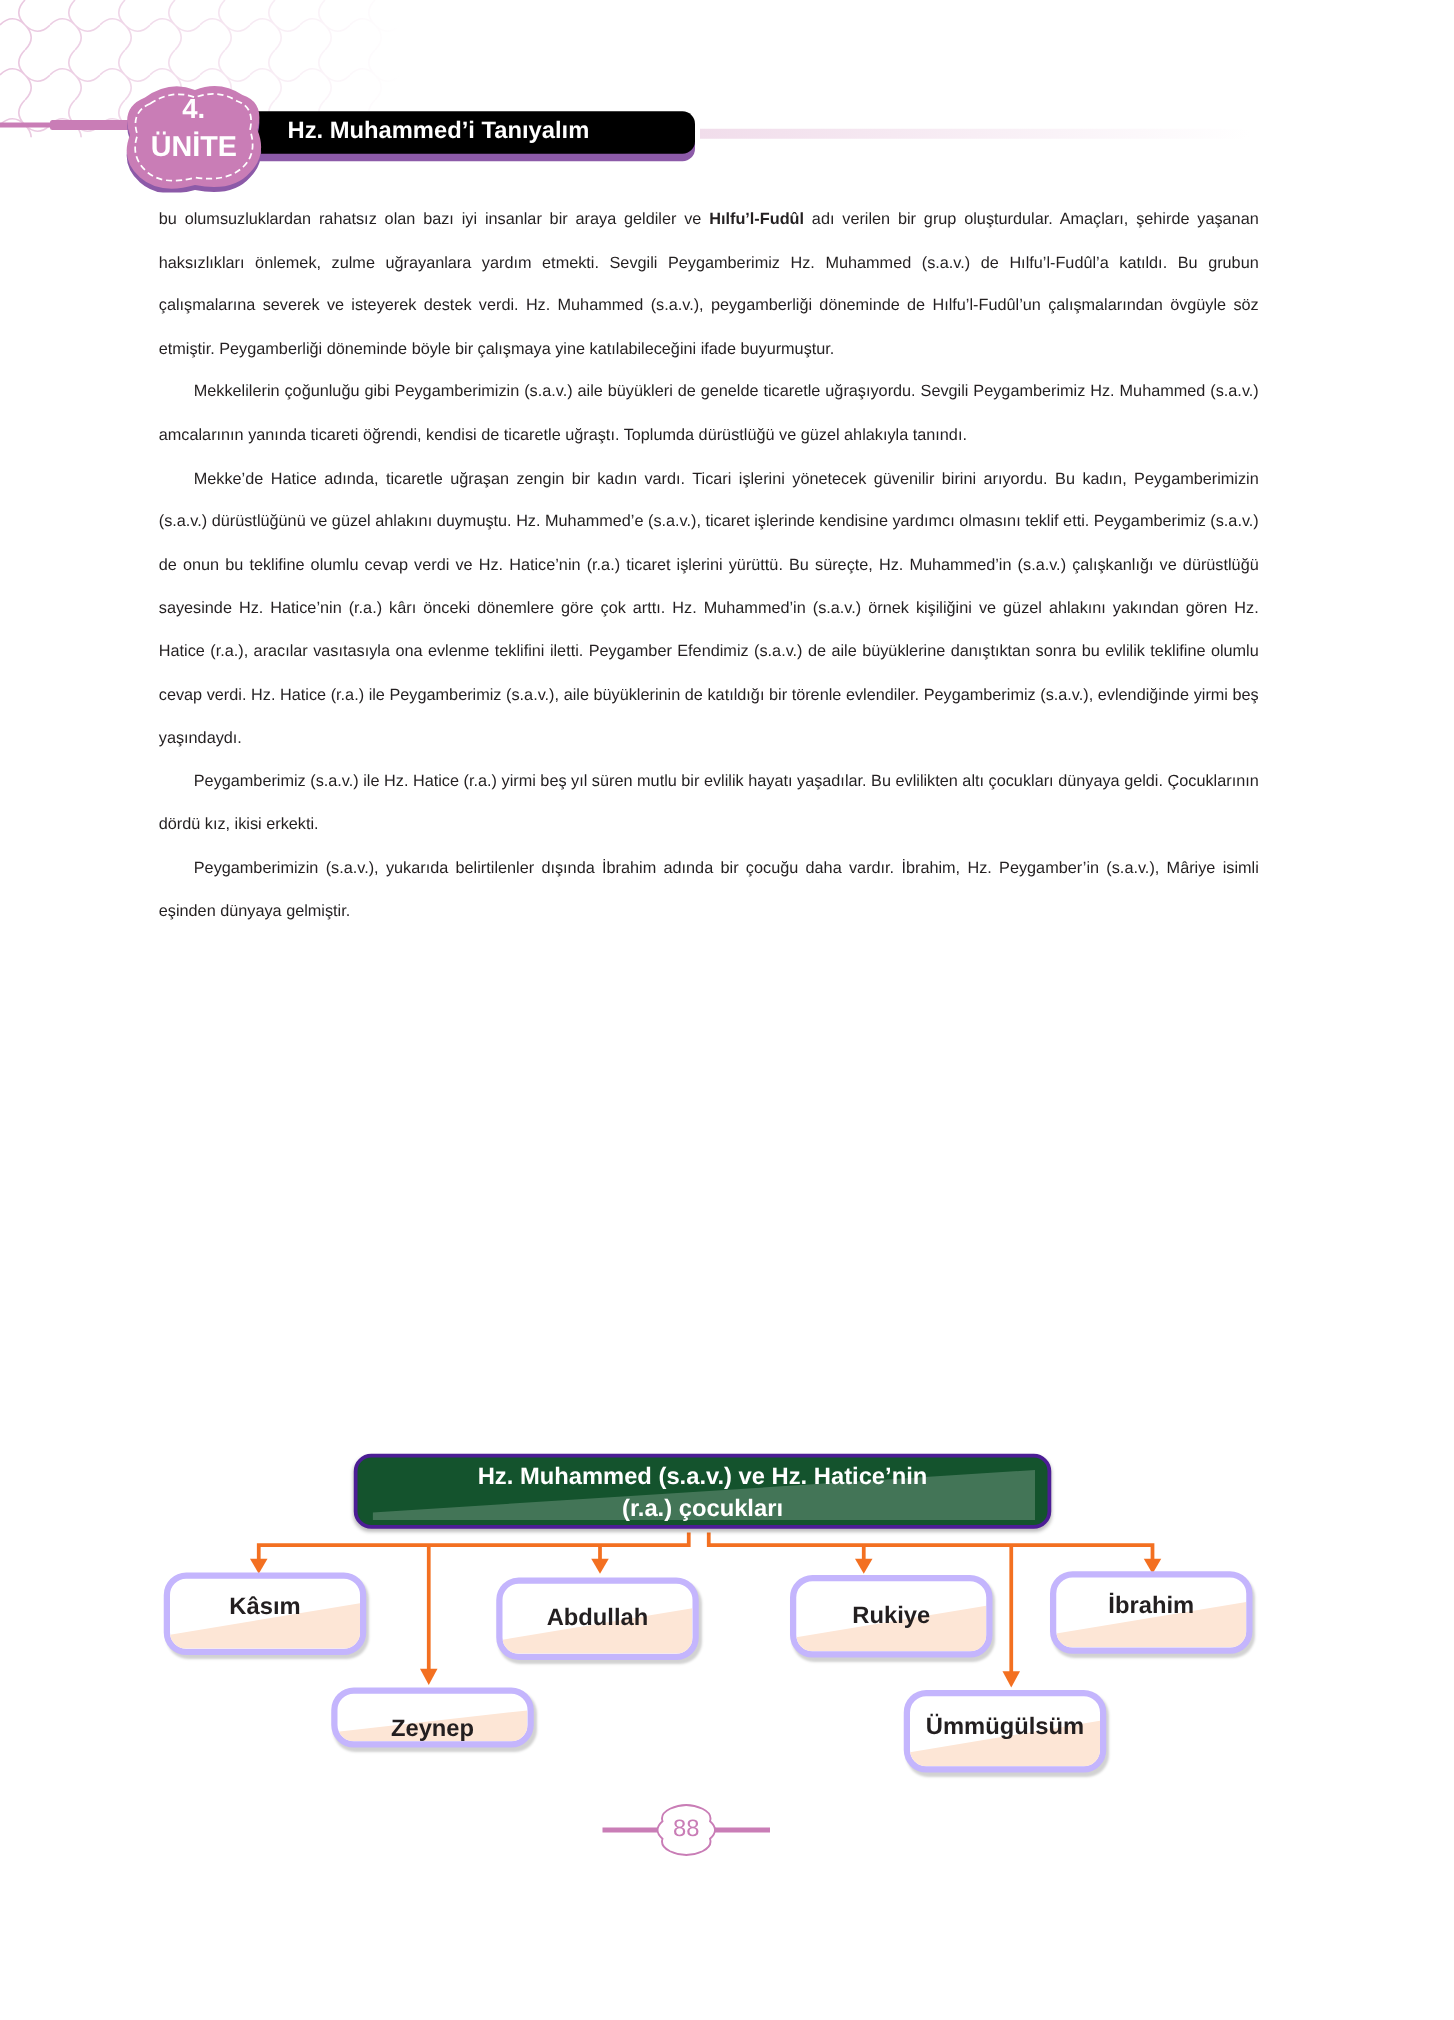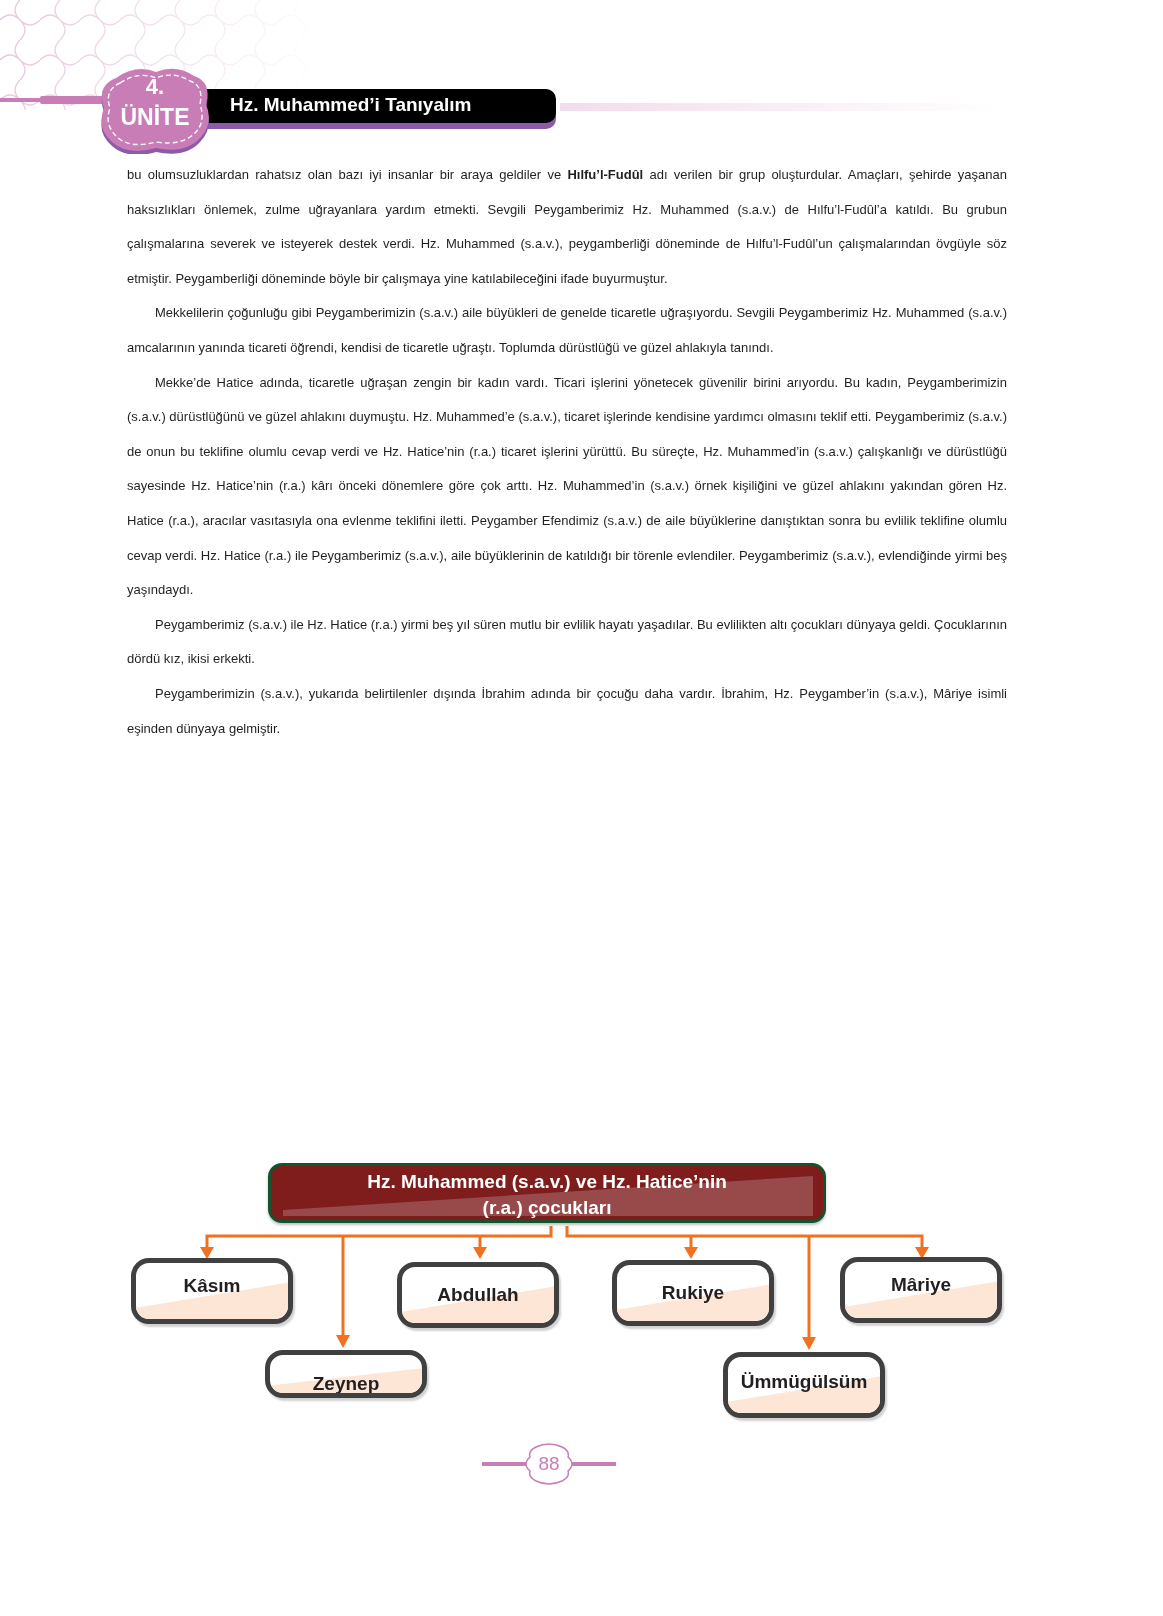--- a/index.html
+++ b/index.html
@@ -19,25 +19,25 @@
     .title-bar { position: absolute; left: 200px; top: 89px; width: 356px; height: 34px; background: #000000; border-radius: 0 10px 10px 0; box-shadow: 0 6px 0 #8c5aa8; }
     .title-bar .title-text { position: absolute; left: 30px; top: 5px; color: #fff; font-weight: bold; font-size: 19px; }
     .title-fade { position: absolute; left: 560px; top: 103px; width: 440px; height: 8px; background: linear-gradient(to right, #f1ddeb, #ffffff); }
 
     .body-text { position: absolute; left: 127px; top: 158px; width: 880px; font-size: 13px; line-height: 34.6px; text-align: justify; color: #231f20; }
     .body-text p { text-indent: 28px; }
     .body-text p.first { text-indent: 0; }
     .body-text b { font-weight: bold; }
 
     .chart { position: absolute; left: 0; top: 0; width: 1163px; height: 1616px; pointer-events: none; }
-    .root-box { position: absolute; left: 268px; top: 1163px; width: 558px; height: 60px; background: #7f1d1d; border-radius: 14px; border: 3px solid #14532d; box-shadow: 0 2px 3px rgba(0,0,0,0.25); overflow: hidden; }
+    .root-box { position: absolute; left: 283px; top: 1163px; width: 558px; height: 60px; background: #14532d; border-radius: 14px; border: 3px solid #4c1d95; box-shadow: 0 2px 3px rgba(0,0,0,0.25); overflow: hidden; }
     .root-box::after { content: ""; position: absolute; left: 12px; right: 10px; bottom: 4px; height: 40px; background: rgba(255,255,255,0.2); clip-path: polygon(0 85%, 100% 0, 100% 100%, 0 100%); }
     .root-text { position: relative; z-index: 1; color: #fff; font-weight: bold; font-size: 19px; text-align: center; line-height: 26px; padding-top: 3px; }
 
-    .child-box { position: absolute; width: 160px; height: 62px; border: 5px solid #404040; border-radius: 18px; background: #fff; box-shadow: 2px 3px 2px rgba(0,0,0,0.18); overflow: hidden; pointer-events: auto; }
+    .child-box { position: absolute; width: 160px; height: 62px; border: 5px solid #c4b5fd; border-radius: 18px; background: #fff; box-shadow: 2px 3px 2px rgba(0,0,0,0.18); overflow: hidden; pointer-events: auto; }
     .child-box::before { content: ""; position: absolute; left: 0; right: 0; bottom: 0; height: 100%; background: #fde6d6; clip-path: polygon(0 80%, 100% 35%, 100% 100%, 0 100%); }
     .child-label { position: relative; z-index: 1; display: block; text-align: center; font-weight: bold; font-size: 19px; color: #231f20; }
 
     .page-num-wrap { position: absolute; left: 482px; top: 1443px; width: 134px; height: 42px; }
     .page-line { position: absolute; top: 19px; height: 4px; width: 45px; background: #c97db6; }
     .page-num { position: absolute; left: 40px; top: 0; width: 54px; height: 42px; text-align: center; line-height: 42px; font-size: 19px; color: #c97db6; }
   </style>
 </head>
 <body>
 
@@ -109,28 +109,28 @@
 
 <div class="child-box" style="left:131px; top:1258px; width:162px; height:66px;">
   <span class="child-label" style="padding-top:12px;">Kâsım</span>
 </div>
 <div class="child-box" style="left:265px; top:1350px; width:162px; height:48px;">
   <span class="child-label" style="padding-top:18px;">Zeynep</span>
 </div>
 <div class="child-box" style="left:397px; top:1262px; width:162px; height:66px;">
   <span class="child-label" style="padding-top:17px;">Abdullah</span>
 </div>
-<div class="child-box" style="left:612px; top:1260px; width:162px; height:66px;">
+<div class="child-box" style="left:632px; top:1260px; width:162px; height:66px;">
   <span class="child-label" style="padding-top:17px;">Rukiye</span>
 </div>
 <div class="child-box" style="left:723px; top:1352px; width:162px; height:66px;">
   <span class="child-label" style="padding-top:14px;">Ümmügülsüm</span>
 </div>
 <div class="child-box" style="left:840px; top:1257px; width:162px; height:66px;">
-  <span class="child-label" style="padding-top:12px;">Mâriye</span>
+  <span class="child-label" style="padding-top:12px;">İbrahim</span>
 </div>
 
 <div class="page-num-wrap">
   <div class="page-line" style="left:0;"></div>
   <div class="page-line" style="left:89px;"></div>
   <svg style="position:absolute;left:40px;top:0;" width="54" height="42" viewBox="0 0 54 42">
     <path d="M14 4 Q27 -2 40 4 Q48 8 46 14 Q54 21 46 28 Q48 34 40 38 Q27 44 14 38 Q6 34 8 28 Q0 21 8 14 Q6 8 14 4 Z" fill="#fff" stroke="#c97db6" stroke-width="1.5"></path>
   </svg>
   <div class="page-num">88</div>
 </div>

